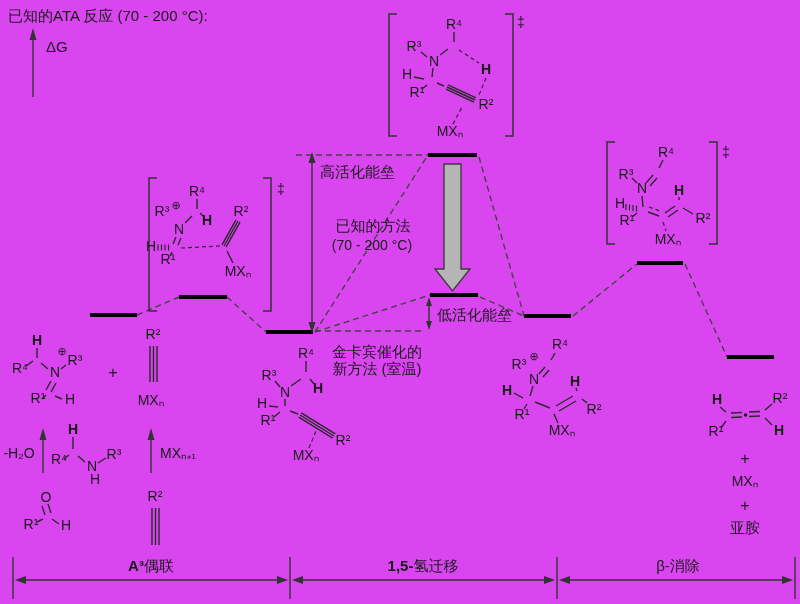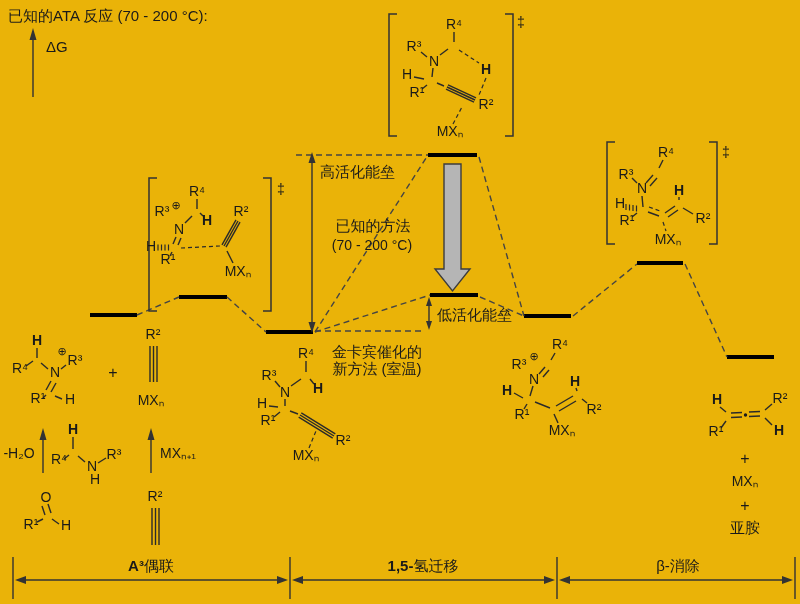--- a/index.html
+++ b/index.html
@@ -1,16 +1,16 @@
 <!DOCTYPE html>
 <html><head>
 <meta charset="utf-8">
 <style>
   html,body{margin:0;padding:0;background:#fff;}
-  #canvas{position:relative;width:800px;height:604px;background:#eab308;overflow:hidden;
+  #canvas{position:relative;width:800px;height:604px;background:#d946ef;overflow:hidden;
           font-family:"Liberation Sans",sans-serif;}
   svg{position:absolute;left:0;top:0;}
   text{fill:#1a1a1a;font-family:"Liberation Sans",sans-serif;}
   .cn{font-size:15px;}
   .cns{font-size:14px;}
   .atom{font-size:14px;}
   .atomb{font-size:14px;font-weight:bold;}
   .sup{font-size:11px;}
   .plus{font-size:16px;}
   .bond{stroke:#2a2a2a;stroke-width:1.4;fill:none;}

